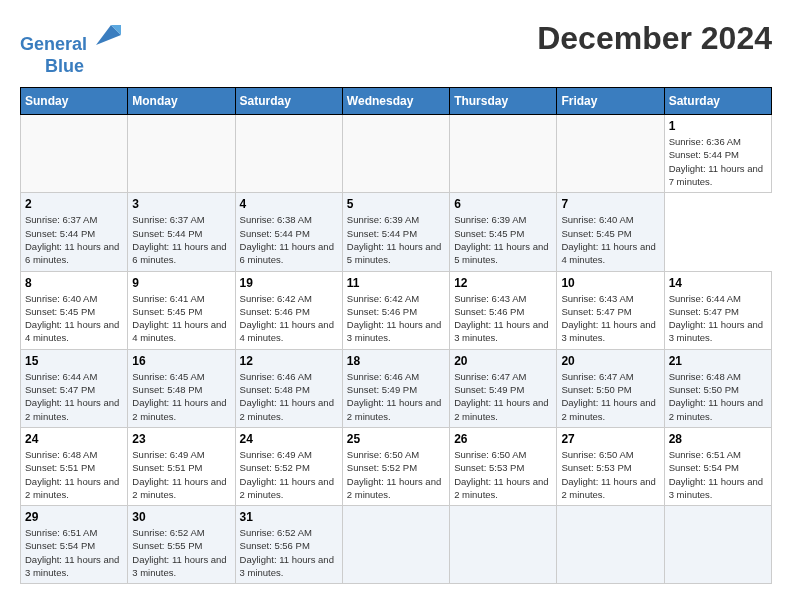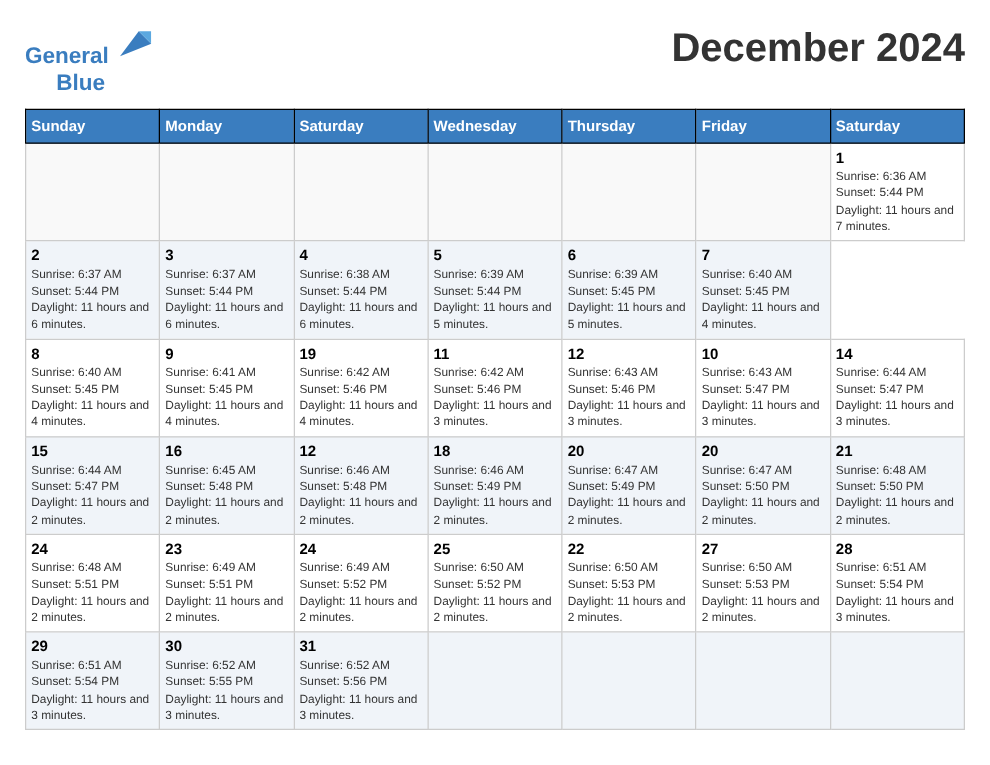--- a/index.html
+++ b/index.html
@@ -228,21 +228,21 @@
         </td>
         <td>
           <div class="day-num">24</div>
           <div class="day-info">Sunrise: 6:49 AM<br>Sunset: 5:52 PM<br>Daylight: 11 hours and 2 minutes.</div>
         </td>
         <td>
           <div class="day-num">25</div>
           <div class="day-info">Sunrise: 6:50 AM<br>Sunset: 5:52 PM<br>Daylight: 11 hours and 2 minutes.</div>
         </td>
         <td>
-          <div class="day-num">22</div>
+          <div class="day-num">26</div>
           <div class="day-info">Sunrise: 6:50 AM<br>Sunset: 5:53 PM<br>Daylight: 11 hours and 2 minutes.</div>
         </td>
         <td>
           <div class="day-num">27</div>
           <div class="day-info">Sunrise: 6:50 AM<br>Sunset: 5:53 PM<br>Daylight: 11 hours and 2 minutes.</div>
         </td>
         <td>
           <div class="day-num">28</div>
           <div class="day-info">Sunrise: 6:51 AM<br>Sunset: 5:54 PM<br>Daylight: 11 hours and 3 minutes.</div>
         </td>

